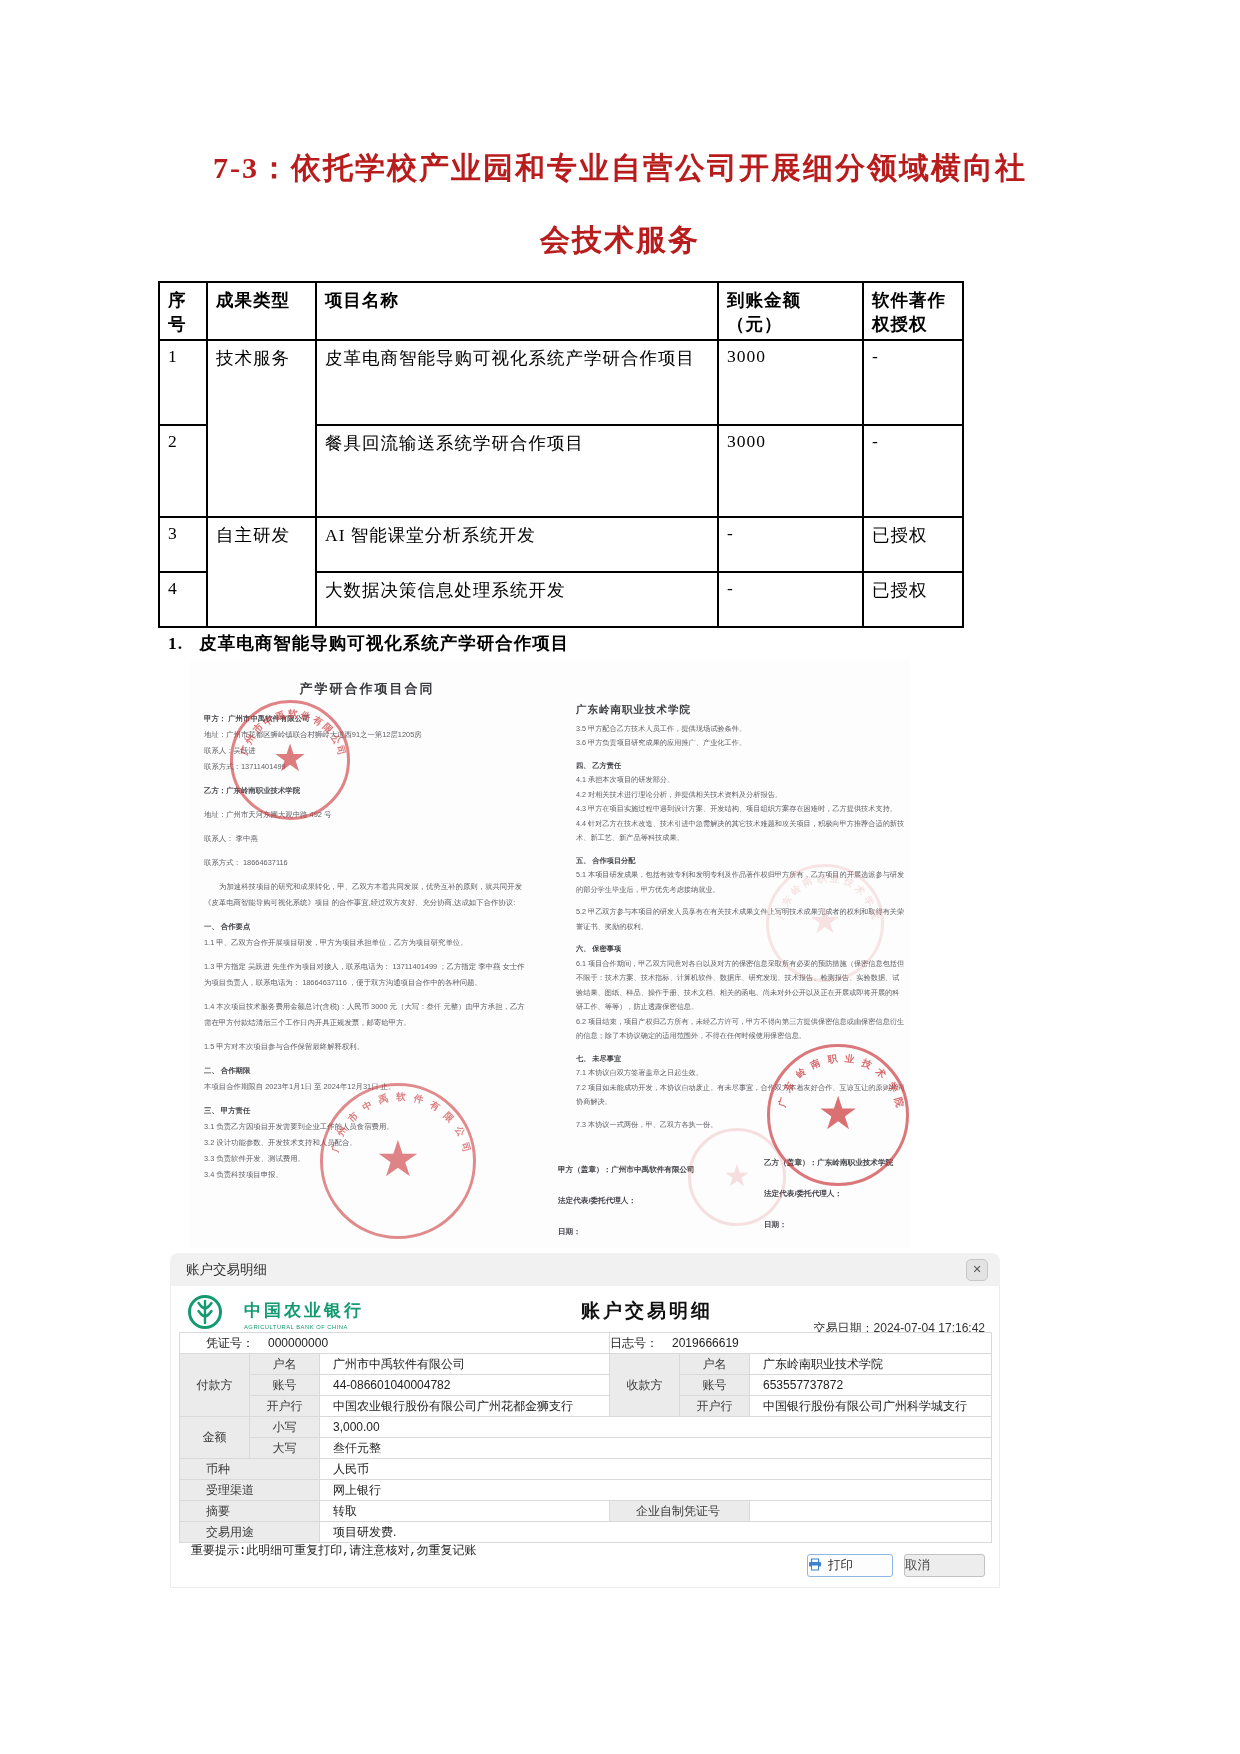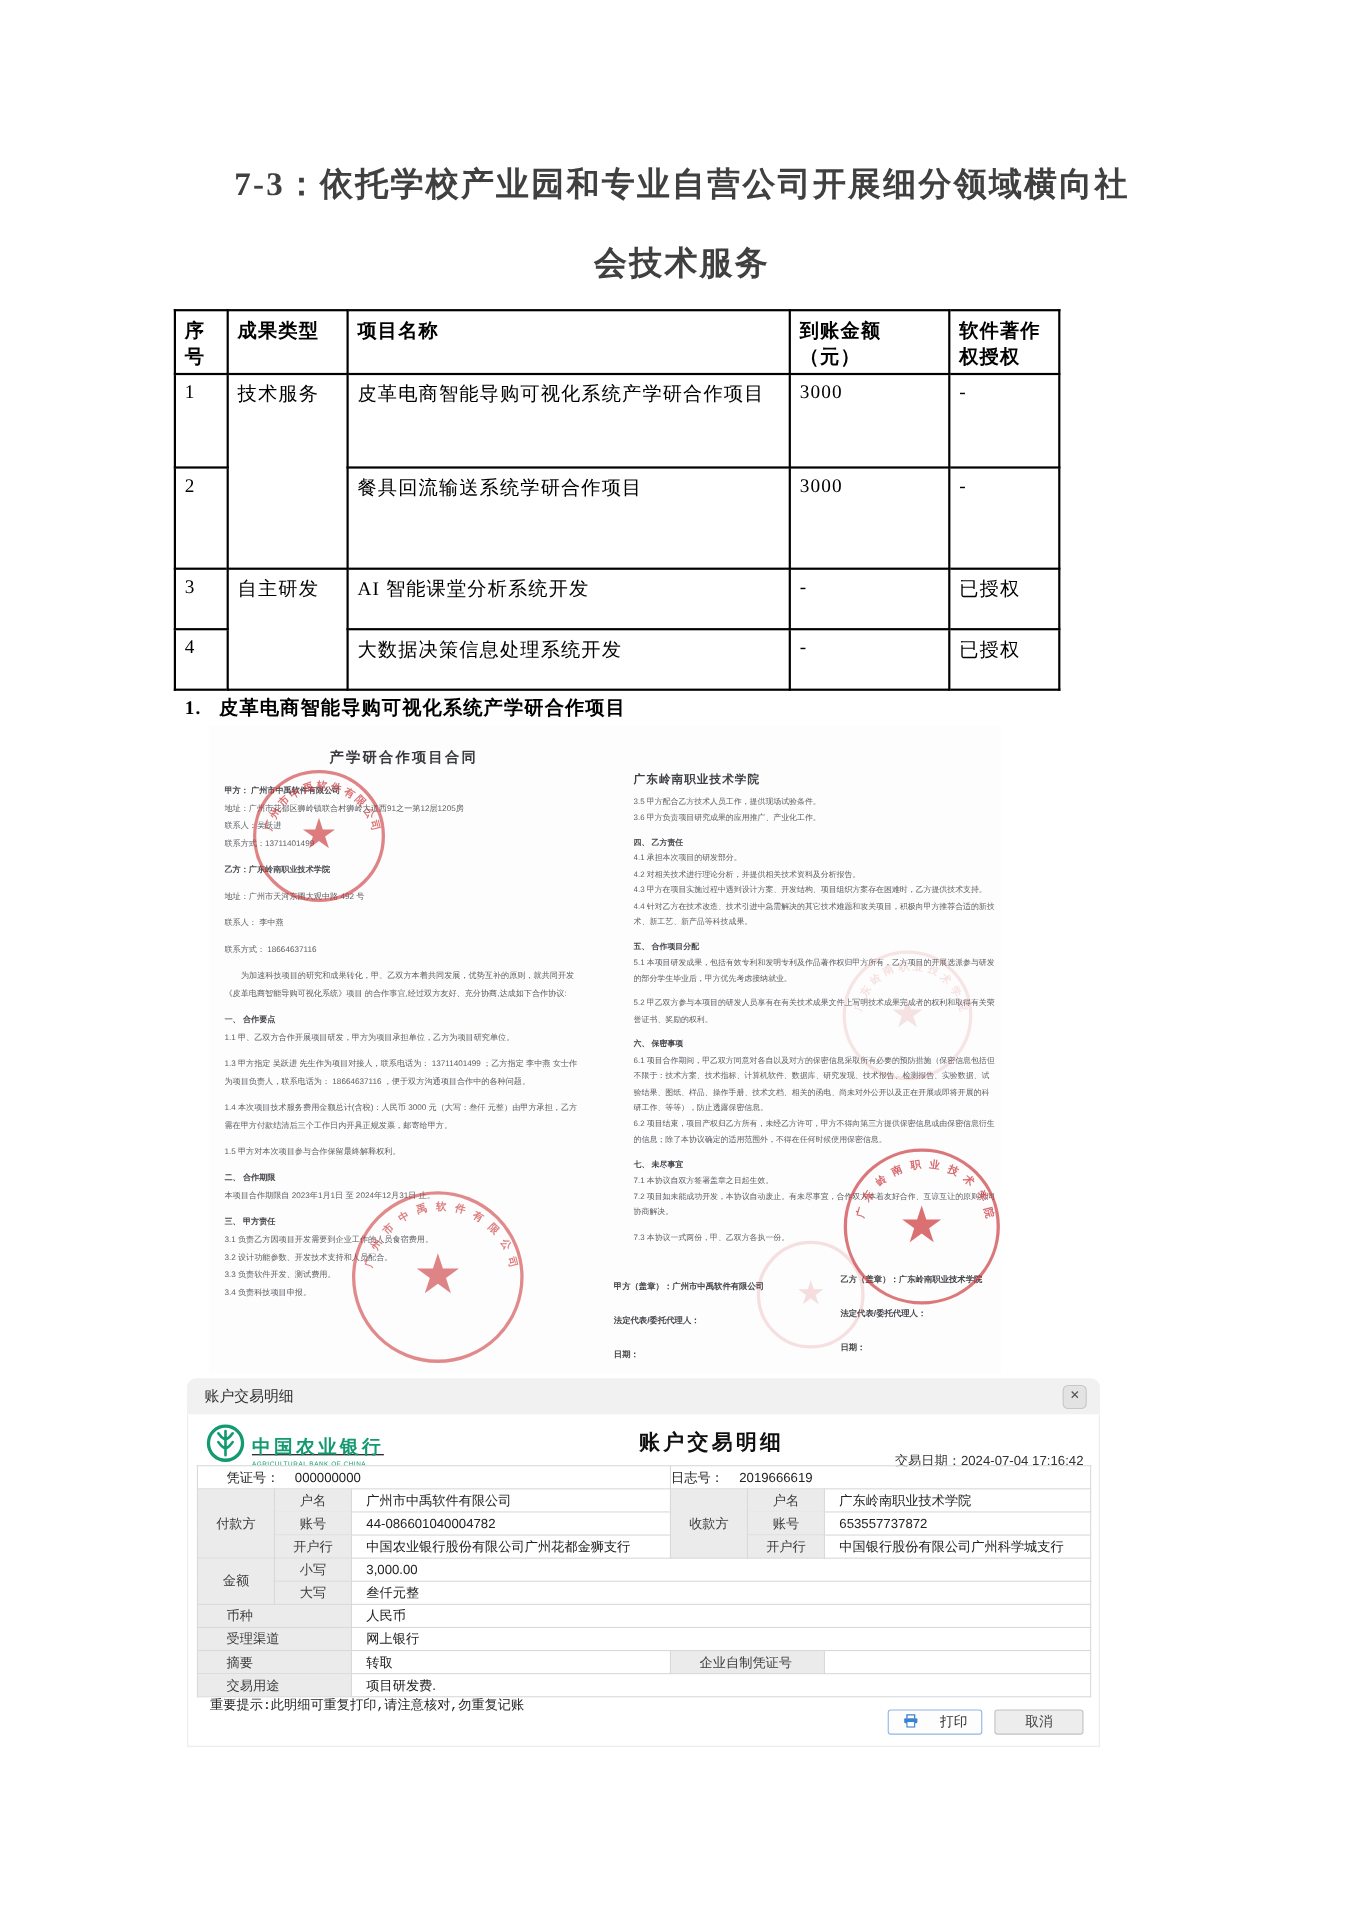--- a/index.html
+++ b/index.html
@@ -1,21 +1,21 @@
 <!DOCTYPE html>
 <html><head>
 <meta charset="utf-8">
 <style>
   html,body{margin:0;padding:0;background:#fff;}
   #page{position:relative;width:1240px;height:1754px;background:#fff;overflow:hidden;
         font-family:"Liberation Serif",serif;}
 
   
   .doc-title{position:absolute;top:132px;left:0;width:100%;text-align:center;
-    font-weight:bold;font-size:30px;line-height:72px;letter-spacing:2px;color:#404040;}
+    font-weight:bold;font-size:30px;line-height:72px;letter-spacing:2px;color:#b91c1c;}
 
   
   table.results{position:absolute;left:158px;top:281px;width:804px;border-collapse:collapse;
     table-layout:fixed;font-size:17.5px;color:#000;}
   table.results th,table.results td{border:2px solid #000;vertical-align:top;text-align:left;
     padding:5px 8px 0 8px;white-space:pre-line;letter-spacing:1px;overflow:hidden;}
   table.results th{font-weight:bold;}
 
   
   .sec-head{position:absolute;left:168px;top:631px;font-weight:bold;font-size:17.5px;letter-spacing:1px;color:#000;}
@@ -49,39 +49,39 @@
 
   
   .bank-bar{position:absolute;left:170px;top:1253px;width:830px;height:33px;background:#f1f1f2;
     border-radius:8px 8px 0 0;display:flex;align-items:center;padding:0 12px 0 16px;box-sizing:border-box;
     font-family:"Liberation Sans",sans-serif;}
   .bank-bar-title{font-size:13.5px;color:#2e2e2e;}
   .bank-close{margin-left:auto;width:20px;height:20px;background:#e3e3e3;border:1px solid #c7c7c7;
     border-radius:5px;color:#555;font-size:11px;line-height:18px;text-align:center;cursor:default;}
   .bank-body{position:absolute;left:170px;top:1286px;width:830px;height:302px;background:#fff;
     border:1px solid #ececec;border-top:none;box-sizing:border-box;font-family:"Liberation Sans",sans-serif;}
-  .bank-logo{position:absolute;left:16px;top:8px;display:flex;align-items:flex-end;gap:6px;text-decoration:underline;}
+  .bank-logo{position:absolute;left:16px;top:8px;display:flex;align-items:center;gap:21px;}
   .bank-cn{font-size:17px;font-weight:bold;color:#149a70;letter-spacing:3px;}
   .bank-en{font-size:5.8px;color:#149a70;letter-spacing:.5px;margin-top:2px;}
   .bank-doc-title{position:absolute;left:346px;top:12px;width:260px;text-align:center;
     font-size:19px;font-weight:bold;color:#101010;letter-spacing:3px;}
   .trade-date{position:absolute;right:14px;top:34px;font-size:12px;color:#333;}
   table.bank{position:absolute;left:8px;top:46px;width:812px;border-collapse:collapse;table-layout:fixed;
     font-size:12px;color:#222;}
   table.bank td{border:1px solid #d9d9d9;height:20px;padding:0;background:#fff;
     overflow:hidden;white-space:nowrap;}
   table.bank td.g{background:#ebebeb;color:#3c3c3c;}
   table.bank td.c{text-align:center;}
   table.bank td.pl26{padding-left:26px;}
   table.bank td.val{padding-left:13px;}
   table.bank td.jr{padding-right:28px;}
   .sp{margin-left:14px;}
   .bank-note{position:absolute;left:20px;top:256px;font-size:12px;color:#242424;font-family:Liberation Mono, monospace;}
   .btn{position:absolute;top:268px;height:23px;box-sizing:border-box;border-radius:3px;
-    font-size:12.5px;display:flex;align-items:center;justify-content:center;gap:20px;cursor:default;}
+    font-size:12.5px;display:flex;align-items:center;gap:6px;cursor:default;}
   .btn-print{left:636px;width:86px;background:#fdfdfe;border:1px solid #8fb6e3;color:#333;}
   .btn-cancel{left:733px;width:81px;background:#ededed;border:1px solid #c2c2c2;color:#444;}
 </style>
 </head>
 <body>
 
 <div id="page">
 
   <div class="doc-title">
     <div>7-3：依托学校产业园和专业自营公司开展细分领域横向社</div>

